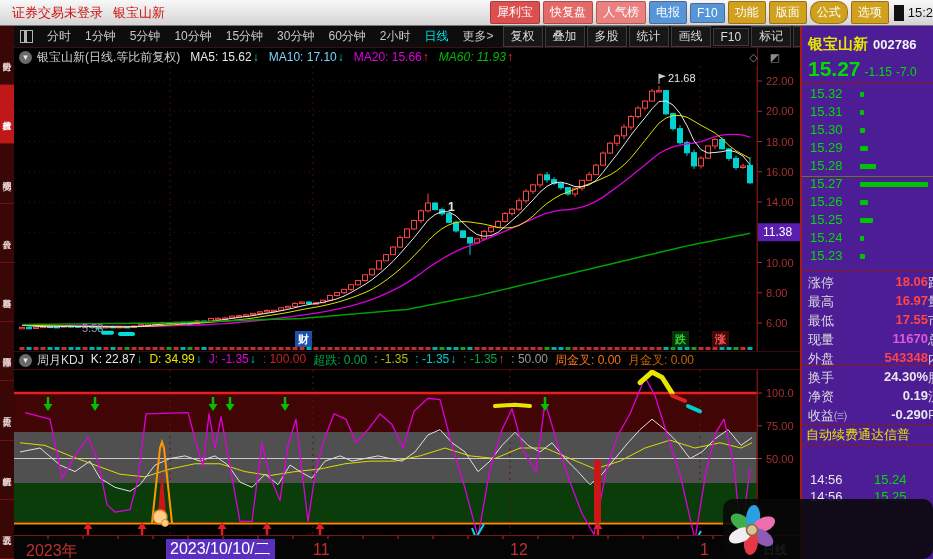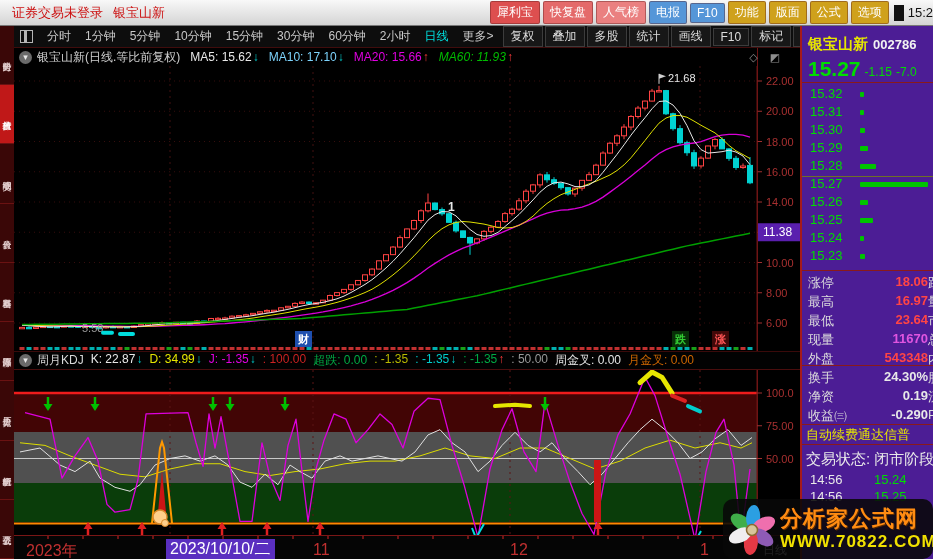--- a/index.html
+++ b/index.html
@@ -95,21 +95,21 @@
     <span class="menu-note">证券交易未登录</span>
     <span class="menu-note2">银宝山新</span>
     <span class="menu-buttons" id="menu-buttons">
         <span class="menu-btn" style="background: rgb(221, 79, 79);">犀利宝</span>
         <span class="menu-btn" style="background: rgb(228, 106, 106);">快复盘</span>
         <span class="menu-btn" style="background: rgb(234, 128, 128);">人气榜</span>
         <span class="menu-btn" style="background: rgb(85, 150, 216);">电报</span>
         <span class="menu-btn" style="background: rgb(85, 150, 216);">F10</span>
         <span class="menu-btn" style="background: rgb(207, 161, 28);">功能</span>
         <span class="menu-btn" style="background: rgb(207, 161, 28);">版面</span>
-        <span class="menu-btn" style="background: rgb(207, 161, 28);">公式</span>
+        <span class="menu-btn" style="background: rgb(207, 161, 28); border-radius: 10px;">公式</span>
         <span class="menu-btn" style="background: rgb(207, 161, 28);">选项</span>
       </span>
     <span class="menu-clockbox"></span>
     <span class="menu-clock">15:2</span>
   </div>
 
   <div class="period-bar">
     <span class="win-icon"></span>
     <span id="periods" style="display:flex;">
         <span class="period">分时</span>
@@ -537,21 +537,21 @@
     <span id="kdj-params" style="display:flex;">
         <span class="param-item"><span style="color: rgb(232, 232, 232);">K: 22.87</span><span class="arrow" style="color: rgb(0, 204, 204);">↓</span></span>
         <span class="param-item"><span style="color: rgb(230, 230, 0);">D: 34.99</span><span class="arrow" style="color: rgb(0, 204, 204);">↓</span></span>
         <span class="param-item"><span style="color: rgb(224, 0, 224);">J: -1.35</span><span class="arrow" style="color: rgb(0, 204, 204);">↓</span></span>
         <span class="param-item"><span style="color: rgb(204, 34, 34);">: 100.00</span></span>
         <span class="param-item"><span style="color: rgb(0, 170, 68);">超跌: 0.00</span></span>
         <span class="param-item"><span style="color: rgb(184, 184, 0);">: -1.35</span></span>
         <span class="param-item"><span style="color: rgb(0, 204, 204);">: -1.35</span><span class="arrow" style="color: rgb(0, 204, 204);">↓</span></span>
         <span class="param-item"><span style="color: rgb(0, 170, 68);">: -1.35</span><span class="arrow" style="color: rgb(255, 59, 59);">↑</span></span>
         <span class="param-item"><span style="color: rgb(153, 153, 153);">: 50.00</span></span>
-        <span class="param-item"><span style="color: #e5e5e5; text-align: center;">周金叉: 0.00</span></span>
+        <span class="param-item"><span style="color: #f97316; text-align: center;">周金叉: 0.00</span></span>
         <span class="param-item"><span style="color: rgb(204, 102, 0);">月金叉: 0.00</span></span>
       </span>
   </div>
 
   <svg id="kdj-svg" width="786" height="165">
       <rect x="0" y="24" width="743" height="38" fill="#420505"></rect>
       <rect x="0" y="62" width="743" height="51" fill="#505050"></rect>
       <rect x="0" y="113" width="743" height="39" fill="#0a3d0a"></rect>
       <line x1="0" x2="743" y1="23" y2="23" stroke="#ee1c1c" stroke-width="2.5"></line>
       <line x1="0" x2="743" y1="88.5" y2="88.5" stroke="#c8c8c8" stroke-width="1"></line>
@@ -682,21 +682,21 @@
           <span class="stat-value" style="color: rgb(255, 69, 69);">18.06</span>
           <span class="stat-cut">跌</span>
         </div>
         <div class="stat-row" style="top: 267px;">
           <span class="stat-label">最高</span>
           <span class="stat-value" style="color: rgb(255, 69, 69);">16.97</span>
           <span class="stat-cut">量</span>
         </div>
         <div class="stat-row" style="top: 286px;">
           <span class="stat-label">最低</span>
-          <span class="stat-value" style="color: rgb(255, 69, 69);">23.64</span>
+          <span class="stat-value" style="color: rgb(255, 69, 69);">17.55</span>
           <span class="stat-cut">市</span>
         </div>
         <div class="stat-row" style="top: 305px;">
           <span class="stat-label">现量</span>
           <span class="stat-value" style="color: rgb(224, 85, 224);">11670</span>
           <span class="stat-cut">总</span>
         </div>
         <div class="stat-row" style="top: 324px;">
           <span class="stat-label">外盘</span>
           <span class="stat-value" style="color: rgb(255, 69, 69);">543348</span>
@@ -713,24 +713,20 @@
           <span class="stat-cut">流</span>
         </div>
         <div class="stat-row" style="top: 381px;">
           <span class="stat-label">收益㈢</span>
           <span class="stat-value" style="color: rgb(232, 232, 232);">-0.290</span>
           <span class="stat-cut">P</span>
         </div>
       </div>
     <div class="qp-div" style="top:339px;"></div>
     <div class="qp-notice">自动续费通达信普</div>
-    <div class="qp-status">
-      <span>交易状态:</span>
-      <span>闭市阶段</span>
-    </div>
     <div id="ticks">
         <div class="tick-row" style="top: 446px;">
           <span class="tick-time">14:56</span>
           <span class="tick-price">15.24</span>
         </div>
         <div class="tick-row" style="top: 462.5px;">
           <span class="tick-time">14:56</span>
           <span class="tick-price">15.25</span>
         </div>
       </div>
@@ -741,19 +737,15 @@
       <g transform="translate(27,28)">
         <ellipse rx="7" ry="12" cy="-13" fill="#3fae49" transform="rotate(-55)"></ellipse>
         <ellipse rx="7" ry="12" cy="-13" fill="#2b9fe2" transform="rotate(5)"></ellipse>
         <ellipse rx="7" ry="12" cy="-13" fill="#ef6fae" transform="rotate(65)"></ellipse>
         <ellipse rx="7" ry="12" cy="-13" fill="#8e5bb5" transform="rotate(125)"></ellipse>
         <ellipse rx="7" ry="12" cy="-13" fill="#e53945" transform="rotate(185)"></ellipse>
         <ellipse rx="7" ry="12" cy="-13" fill="#f0eef0" transform="rotate(245)"></ellipse>
         <circle r="5.5" fill="#d8c49a" stroke="#8a6a30" stroke-width="1.5"></circle>
       </g>
     </svg>
-    <div class="wm-text">
-      <div class="wm-line1">分析家公式网</div>
-      <div class="wm-line2">WWW.70822.COM</div>
-    </div>
   </div>
 
 </div>
 
 </body></html>

